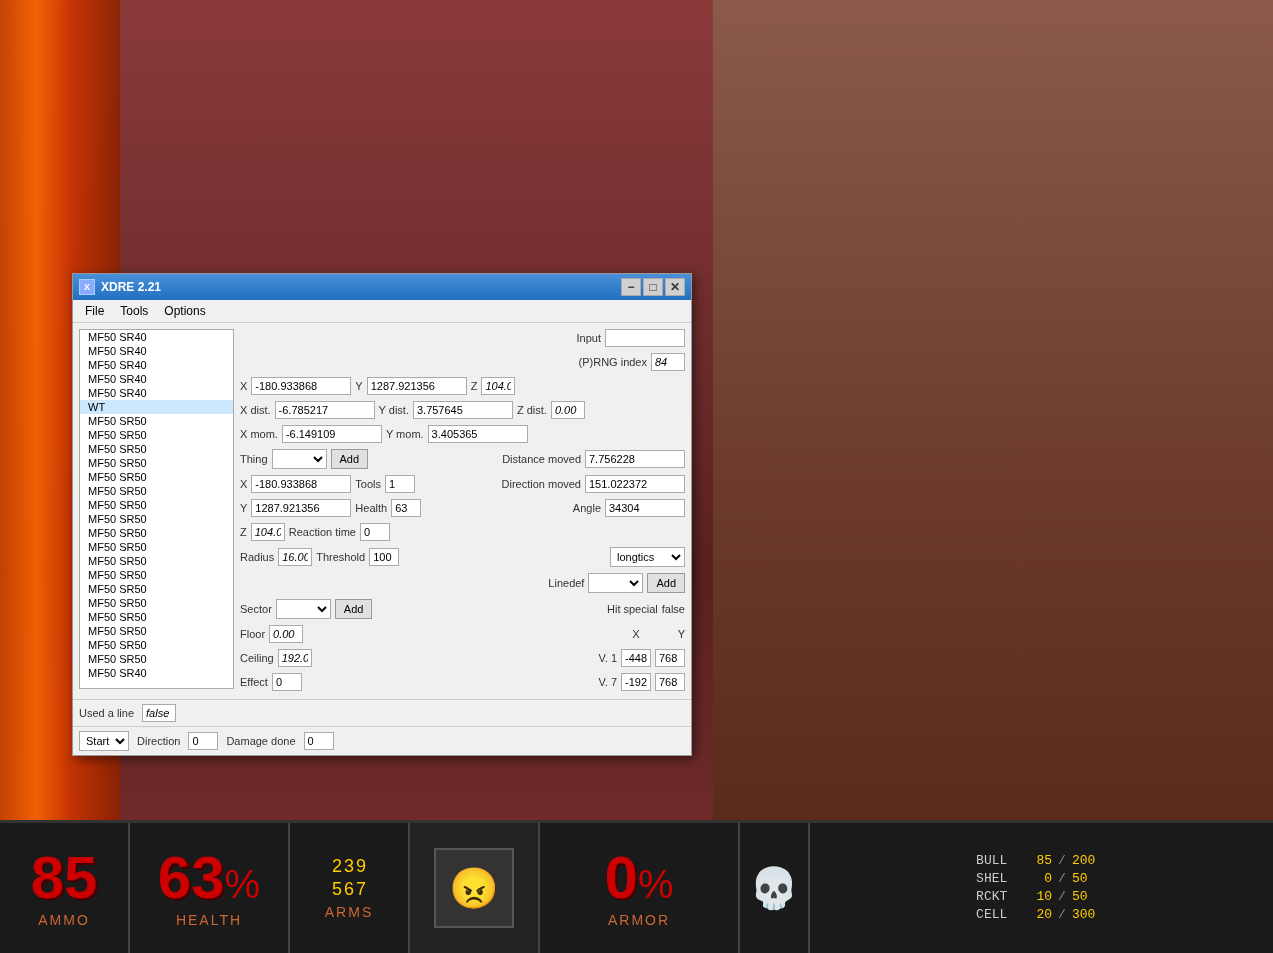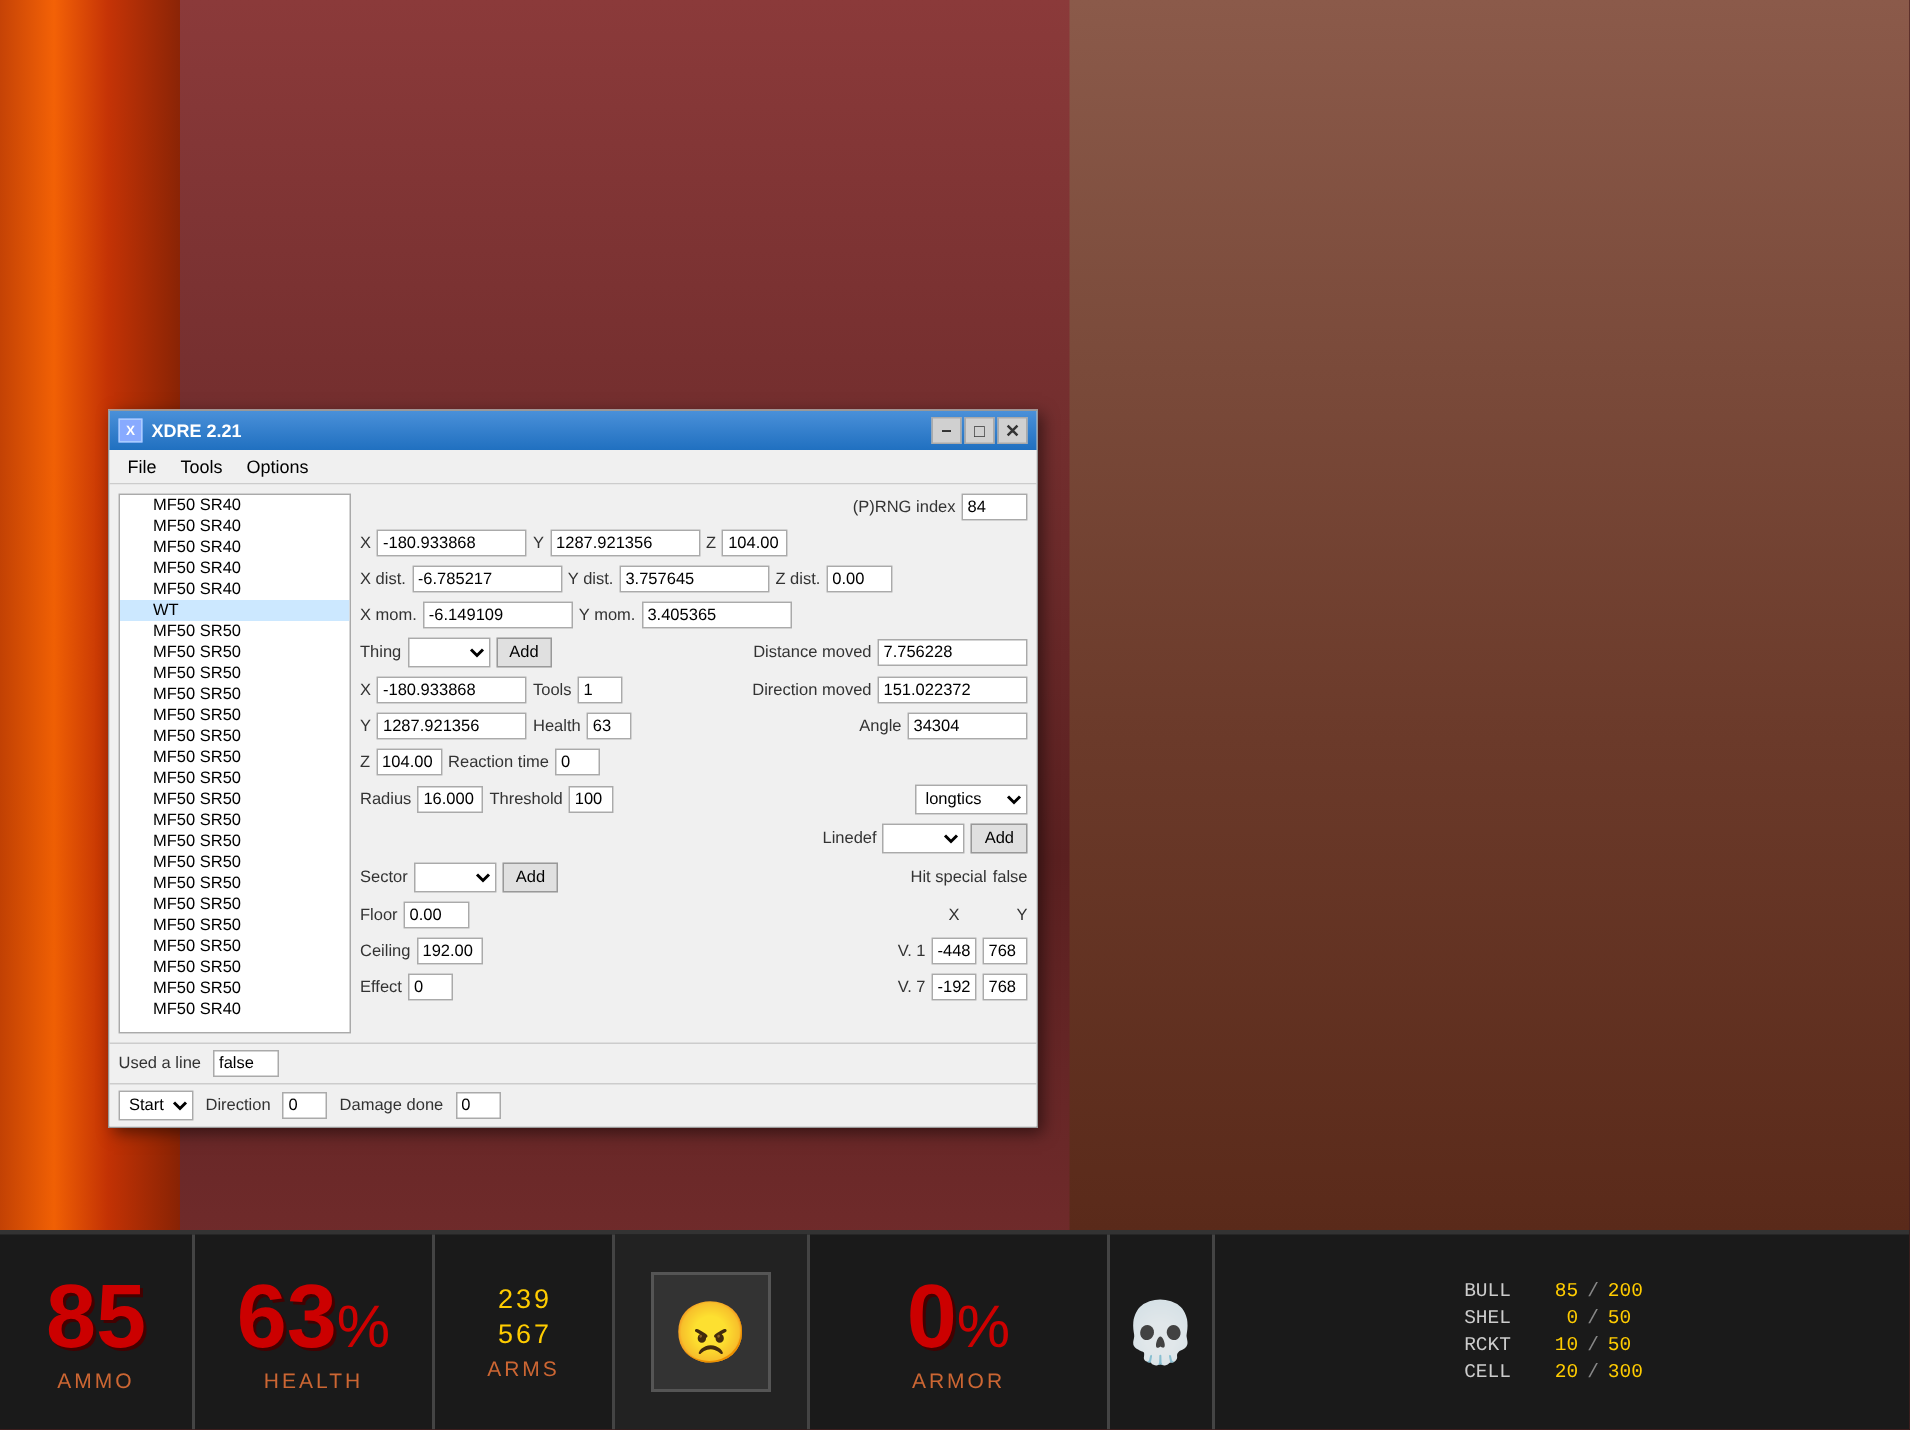--- a/index.html
+++ b/index.html
@@ -240,21 +240,21 @@
     .list-box {
       width: 100%;
       height: 360px;
       border: 1px solid #aaa;
       background: white;
       overflow-y: auto;
       font-size: 11px;
     }
 
     .list-item {
-      padding: 1px 22px;
+      padding: 1px 8px;
       cursor: pointer;
       white-space: nowrap;
     }
     .list-item.highlighted { background: #cce8ff; }
 
     
     .right-panel {
       flex: 1;
       display: flex;
       flex-direction: column;
@@ -276,21 +276,21 @@
 
     .form-input {
       border: 1px solid #aaa;
       background: white;
       font-size: 11px;
       padding: 1px 3px;
       height: 18px;
     }
     .form-input.medium { width: 80px; }
     .form-input.wide { width: 100px; }
-    .form-input.small { width: 44px; }
+    .form-input.small { width: 34px; font-style: italic; }
     .form-input.xsmall { width: 30px; }
 
     select.form-select {
       border: 1px solid #aaa;
       background: white;
       font-size: 11px;
       height: 20px;
       padding: 0 2px;
     }
 
@@ -375,20 +375,25 @@
         <div class="list-item">MF50 SR50</div>
         <div class="list-item">MF50 SR50</div>
         <div class="list-item">MF50 SR50</div>
         <div class="list-item">MF50 SR50</div>
         <div class="list-item">MF50 SR40</div>
       </div>
     </div>
 
     <div class="right-panel">
 
+      <div class="form-row">
+        <span style="flex:1"></span>
+        <span class="form-label">Input</span>
+        <input class="form-input medium" type="text" value="" style="">
+      </div>
 
       <div class="form-row">
         <span style="flex:1"></span>
         <span class="form-label">(P)RNG index</span>
         <input class="form-input small" type="text" value="84" style="">
       </div>
 
       <div class="form-row">
         <span class="form-label">X</span>
         <input class="form-input wide" type="text" value="-180.933868" style="">

